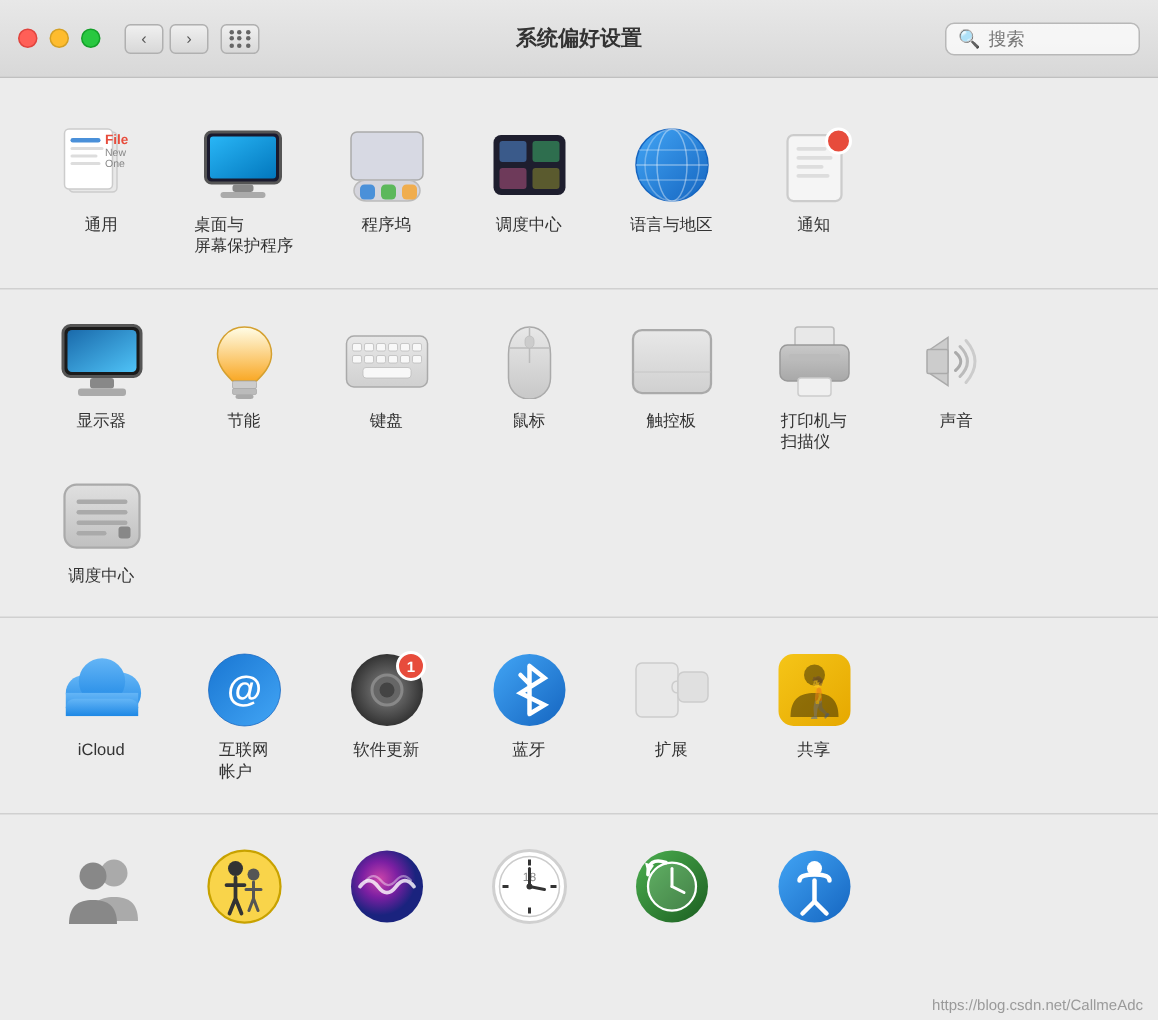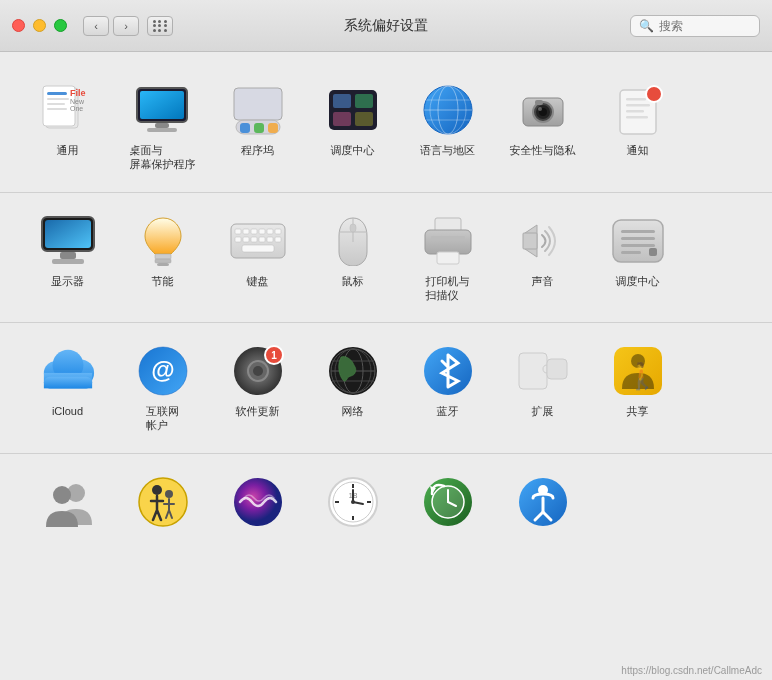--- a/index.html
+++ b/index.html
@@ -75,21 +75,21 @@
       height: 3px;
       background: #666;
       border-radius: 50%;
     }
 
     .title-text {
       position: absolute;
       left: 50%;
       transform: translateX(-50%);
       font-size: 14px;
-      font-weight: 400;
+      font-weight: 700;
       color: #333;
     }
 
     .search-box {
       margin-left: auto;
       display: flex;
       align-items: center;
       background: rgba(255,255,255,0.7);
       border: 1px solid #b8b8b8;
       border-radius: 6px;
@@ -282,42 +282,20 @@
             <ellipse cx="26" cy="26" rx="10" ry="24" fill="none" stroke="rgba(255,255,255,0.4)" stroke-width="1"></ellipse>
             <ellipse cx="26" cy="26" rx="18" ry="24" fill="none" stroke="rgba(255,255,255,0.3)" stroke-width="1"></ellipse>
             <line x1="2" y1="26" x2="50" y2="26" stroke="rgba(255,255,255,0.4)" stroke-width="1"></line>
             <line x1="4" y1="16" x2="48" y2="16" stroke="rgba(255,255,255,0.3)" stroke-width="1"></line>
             <line x1="4" y1="36" x2="48" y2="36" stroke="rgba(255,255,255,0.3)" stroke-width="1"></line>
           </svg>
         </div>
         <span class="icon-label">语言与地区</span>
       </div>
 
-      <div class="icon-item">
-        <div class="icon-img">
-          <svg width="52" height="52" viewBox="0 0 52 52">
-
-            <rect x="6" y="14" width="40" height="28" rx="5" fill="url(#camGrad)" stroke="#888" stroke-width="1"></rect>
-            <defs>
-              <linearGradient id="camGrad" x1="0" y1="0" x2="0" y2="1">
-                <stop offset="0%" stop-color="#c8c8c8"></stop>
-                <stop offset="100%" stop-color="#a0a0a0"></stop>
-              </linearGradient>
-            </defs>
-
-            <circle cx="26" cy="28" r="10" fill="#444" stroke="#888" stroke-width="2"></circle>
-            <circle cx="26" cy="28" r="7" fill="#222"></circle>
-            <circle cx="26" cy="28" r="4" fill="#111"></circle>
-            <circle cx="23" cy="25" r="2" fill="rgba(255,255,255,0.3)"></circle>
-
-            <rect x="18" y="16" width="8" height="5" rx="2" fill="#888"></rect>
-          </svg>
-        </div>
-        <span class="icon-label">安全性与隐私</span>
-      </div>
 
 
       <div class="icon-item">
         <div class="icon-img">
           <svg width="52" height="52" viewBox="0 0 52 52">
             <rect x="8" y="6" width="36" height="44" rx="4" fill="#f5f5f5" stroke="#ccc" stroke-width="1.5"></rect>
             <rect x="14" y="14" width="20" height="2.5" rx="1.2" fill="#ddd"></rect>
             <rect x="14" y="20" width="24" height="2.5" rx="1.2" fill="#ddd"></rect>
             <rect x="14" y="26" width="18" height="2.5" rx="1.2" fill="#ddd"></rect>
             <rect x="14" y="32" width="22" height="2.5" rx="1.2" fill="#ddd"></rect>
@@ -415,20 +393,35 @@
             </defs>
             <line x1="16" y1="2" x2="16" y2="26" stroke="#bbb" stroke-width="1"></line>
             <line x1="2" y1="16" x2="30" y2="16" stroke="#bbb" stroke-width="1"></line>
 
             <rect x="13" y="8" width="6" height="8" rx="3" fill="#ccc" stroke="#bbb" stroke-width="0.5"></rect>
           </svg>
         </div>
         <span class="icon-label">鼠标</span>
       </div>
 
+      <div class="icon-item">
+        <div class="icon-img">
+          <svg width="56" height="46" viewBox="0 0 56 46">
+            <rect x="2" y="2" width="52" height="42" rx="6" fill="url(#tpGrad)" stroke="#aaa" stroke-width="1.5"></rect>
+            <defs>
+              <linearGradient id="tpGrad" x1="0" y1="0" x2="0" y2="1">
+                <stop offset="0%" stop-color="#e8e8e8"></stop>
+                <stop offset="100%" stop-color="#d0d0d0"></stop>
+              </linearGradient>
+            </defs>
+            <line x1="2" y1="30" x2="54" y2="30" stroke="#c0c0c0" stroke-width="0.5"></line>
+          </svg>
+        </div>
+        <span class="icon-label">触控板</span>
+      </div>
 
       <div class="icon-item">
         <div class="icon-img">
           <svg width="54" height="50" viewBox="0 0 54 50">
 
             <rect x="14" y="2" width="26" height="14" rx="2" fill="#e8e8e8" stroke="#bbb" stroke-width="1"></rect>
 
             <rect x="4" y="14" width="46" height="24" rx="5" fill="url(#prGrad)" stroke="#999" stroke-width="1"></rect>
             <defs>
               <linearGradient id="prGrad" x1="0" y1="0" x2="0" y2="1">
@@ -537,37 +530,20 @@
             <circle cx="26" cy="26" r="10" fill="#666" stroke="#888" stroke-width="2"></circle>
             <circle cx="26" cy="26" r="5" fill="#444"></circle>
 
             <circle cx="42" cy="10" r="9" fill="#e74c3c" stroke="white" stroke-width="2"></circle>
             <text x="42" y="14" font-size="10" font-weight="bold" fill="white" text-anchor="middle">1</text>
           </svg>
         </div>
         <span class="icon-label">软件更新</span>
       </div>
 
-      <div class="icon-item">
-        <div class="icon-img">
-          <svg width="52" height="52" viewBox="0 0 52 52">
-            <circle cx="26" cy="26" r="24" fill="#1a1a1a"></circle>
-
-            <circle cx="26" cy="26" r="22" fill="none" stroke="#555" stroke-width="1"></circle>
-            <ellipse cx="26" cy="26" rx="10" ry="22" fill="none" stroke="#555" stroke-width="1"></ellipse>
-            <ellipse cx="26" cy="26" rx="18" ry="22" fill="none" stroke="#444" stroke-width="1"></ellipse>
-            <line x1="4" y1="26" x2="48" y2="26" stroke="#555" stroke-width="1"></line>
-            <line x1="5" y1="16" x2="47" y2="16" stroke="#444" stroke-width="1"></line>
-            <line x1="5" y1="36" x2="47" y2="36" stroke="#444" stroke-width="1"></line>
-
-            <path d="M14 12 C18 10 24 14 26 18 C28 22 30 24 28 28 C26 32 22 30 20 34 C18 38 16 36 14 32 C12 28 10 20 14 12Z" fill="#3a6a3a" stroke="#4a8a4a" stroke-width="0.5"></path>
-          </svg>
-        </div>
-        <span class="icon-label">网络</span>
-      </div>
 
       <div class="icon-item">
         <div class="icon-img">
           <svg width="52" height="52" viewBox="0 0 52 52">
             <circle cx="26" cy="26" r="24" fill="url(#btGrad)"></circle>
             <defs>
               <linearGradient id="btGrad" x1="0" y1="0" x2="1" y2="1">
                 <stop offset="0%" stop-color="#42a5f5"></stop>
                 <stop offset="100%" stop-color="#1565c0"></stop>
               </linearGradient>

